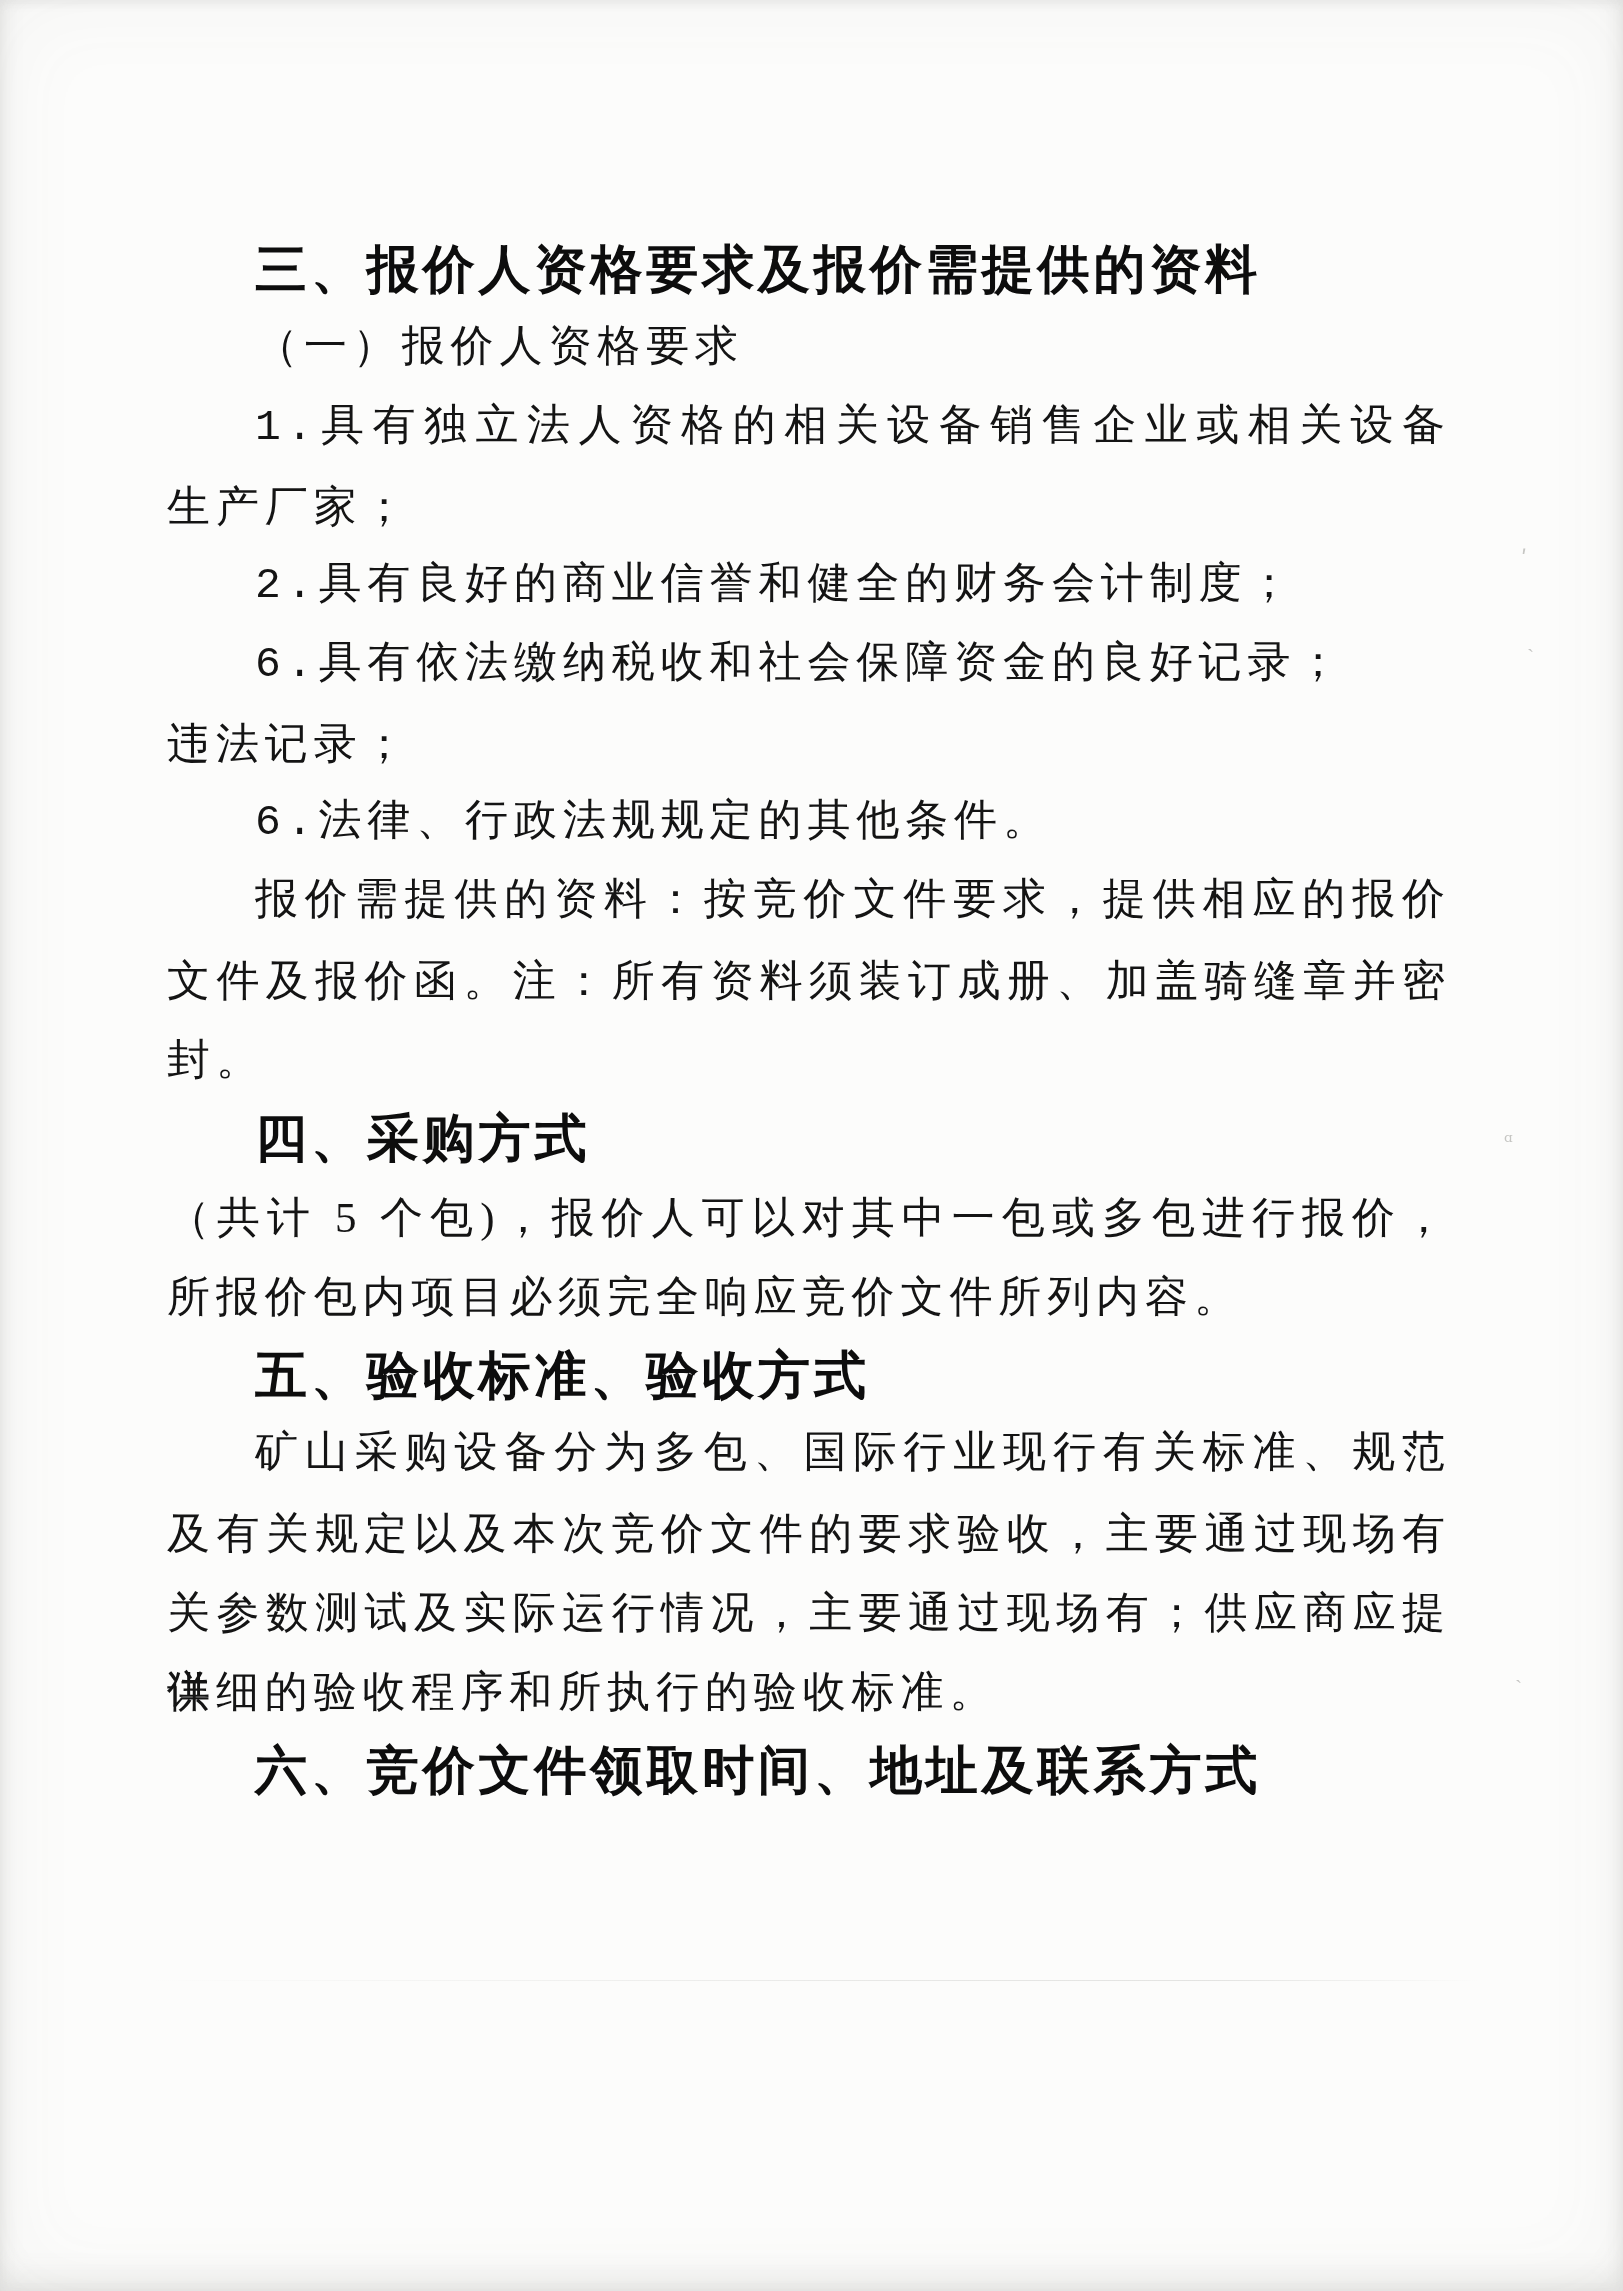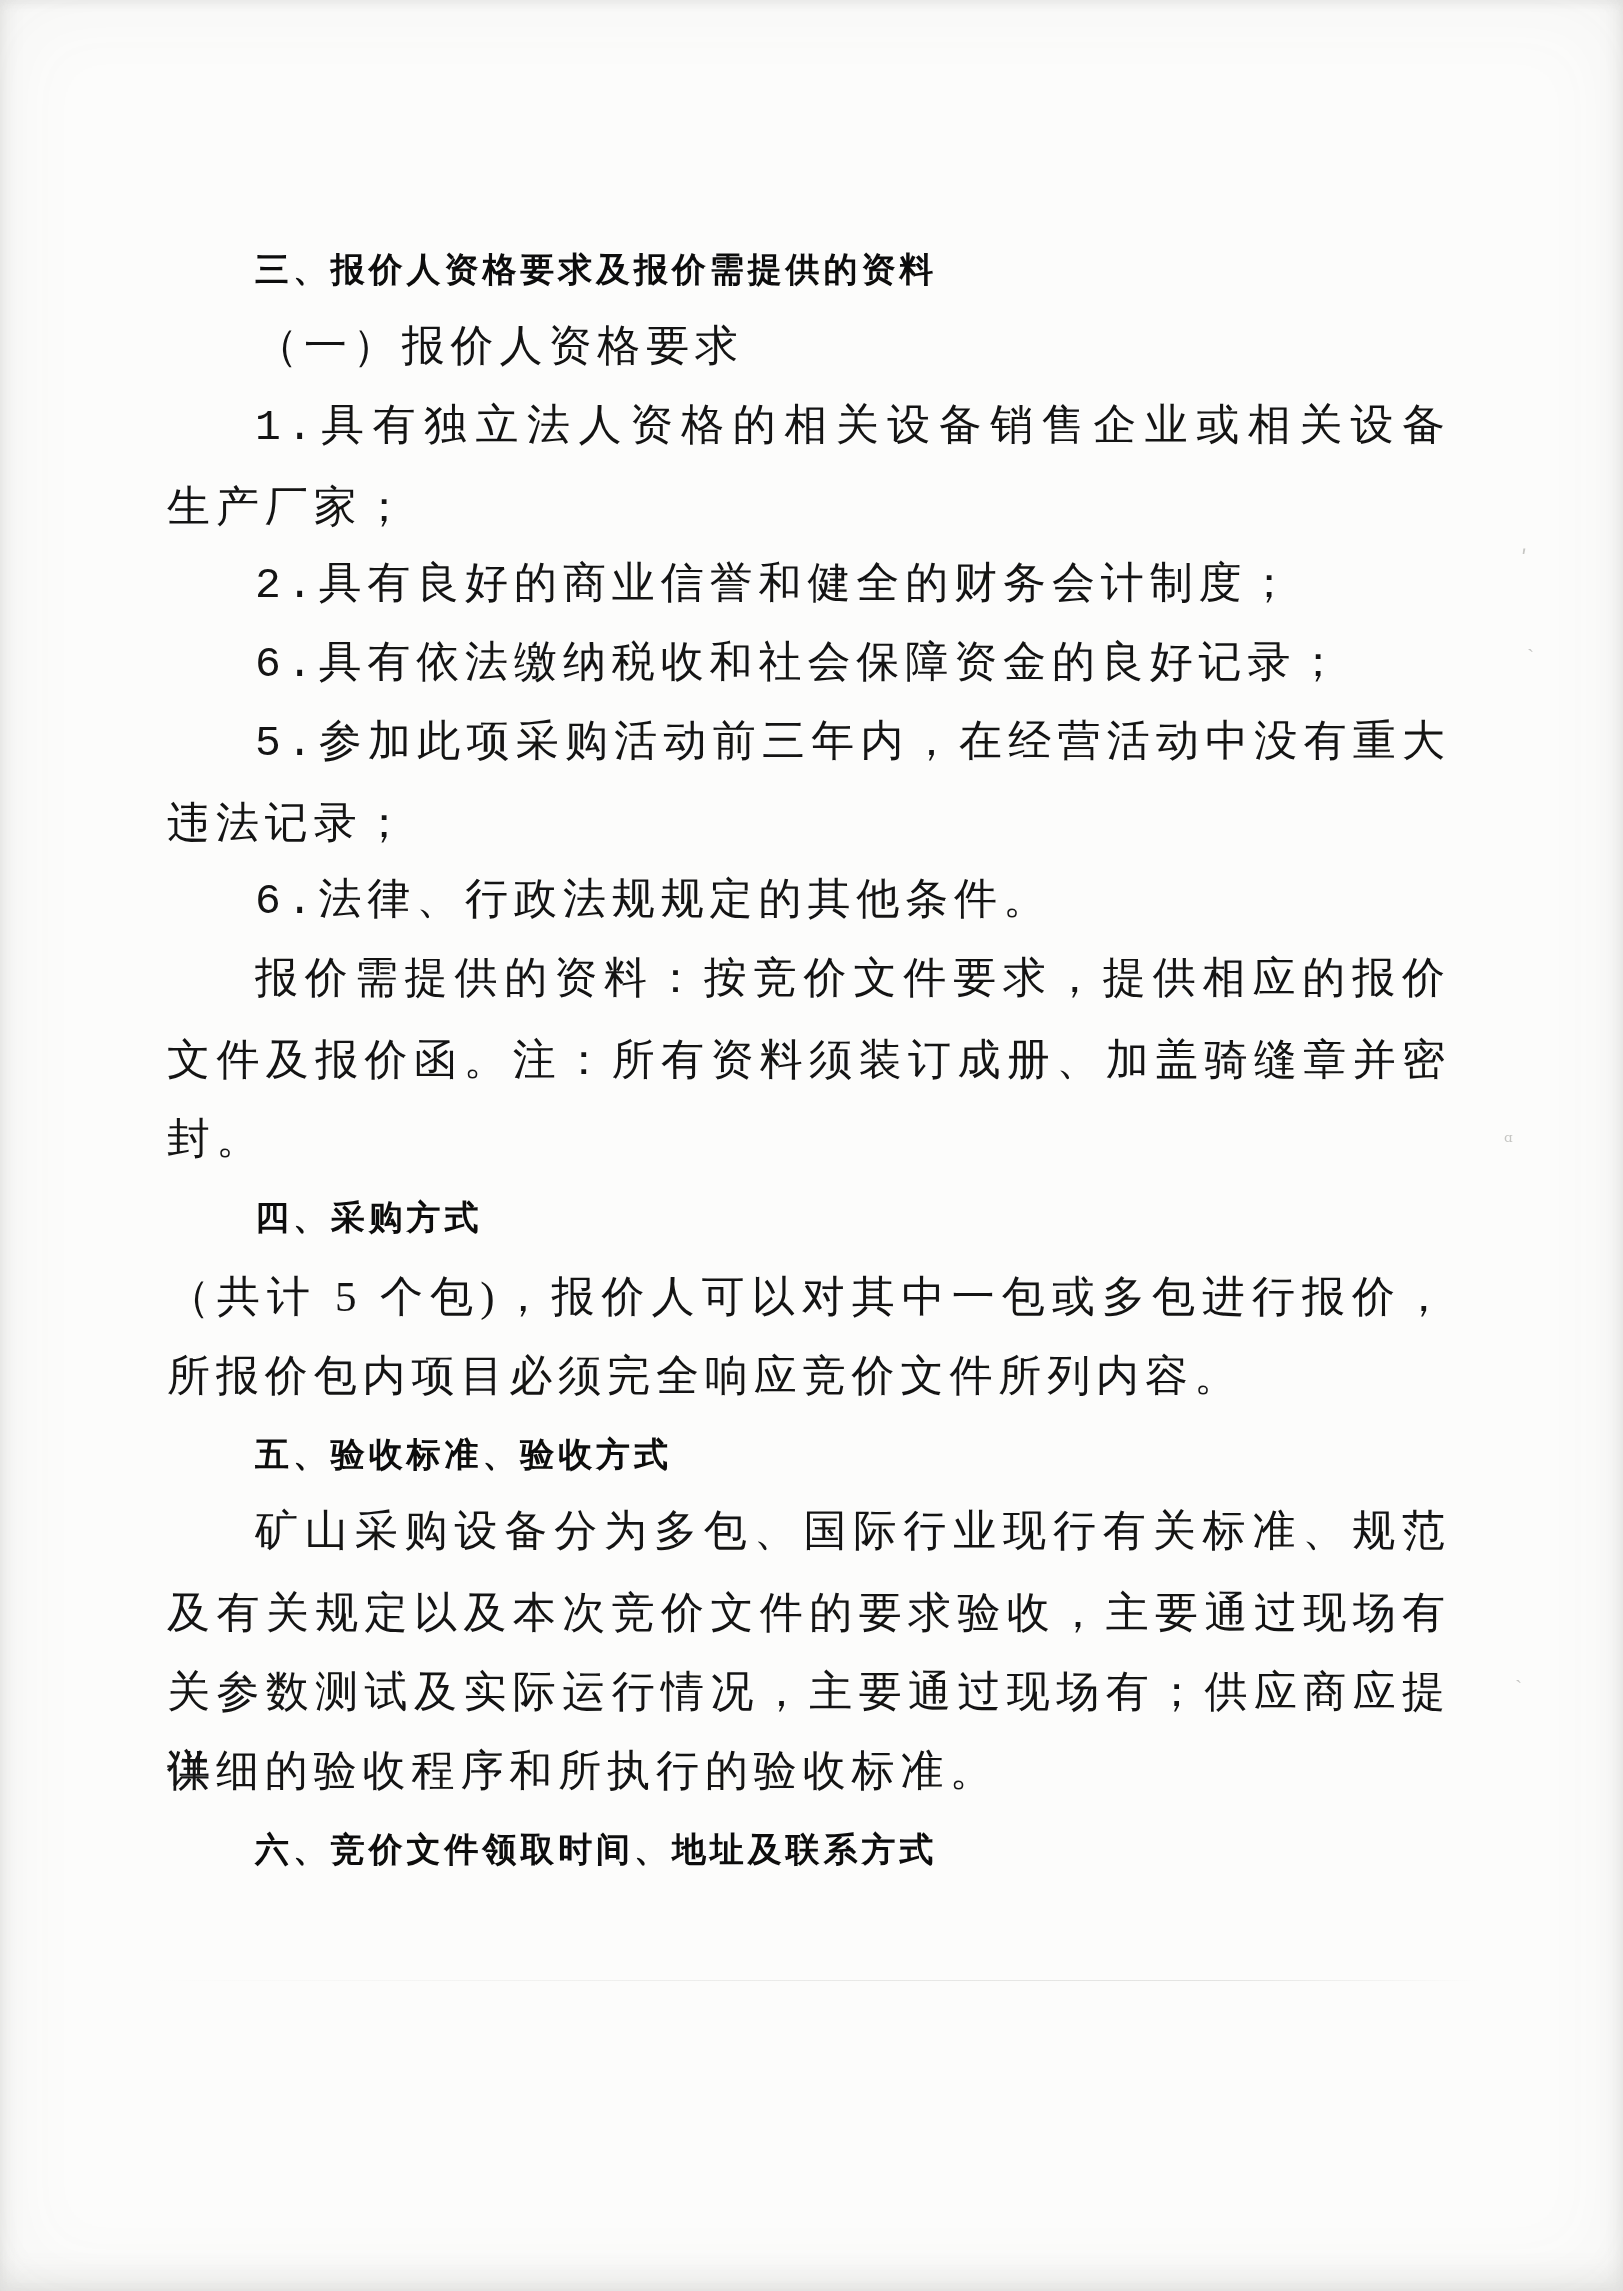--- a/index.html
+++ b/index.html
@@ -32,21 +32,21 @@
     font-size: 43px;
     line-height: 79px;
     height: 79px;
     letter-spacing: 5.9px;
     color: #141414;
     text-align: left;
   }
   .line.heading {
     font-family: "Liberation Sans", "DejaVu Sans", sans-serif;
     font-weight: 700;
-    font-size: 34px;
+    font-size: 52px;
     letter-spacing: 3.9px;
     color: #0d0d0d;
   }
   .indent { text-indent: 88px; font-family: Liberation Mono, monospace; }
   .full {
     text-align: justify;
     text-align-last: justify;
   }
   
   .artifact {
@@ -71,21 +71,20 @@
 <body>
 
 <div class="page">
   <div class="doc">
     <div class="line heading indent">三、报价人资格要求及报价需提供的资料</div>
     <div class="line indent">（一）报价人资格要求</div>
     <div class="line indent full">1.具有独立法人资格的相关设备销售企业或相关设备</div>
     <div class="line">生产厂家；</div>
     <div class="line indent">2.具有良好的商业信誉和健全的财务会计制度；</div>
     <div class="line indent">6.具有依法缴纳税收和社会保障资金的良好记录；</div>
-    <div class="line indent full">5.参加此项采购活动前三年内，在经营活动中没有重大</div>
     <div class="line">违法记录；</div>
     <div class="line indent">6.法律、行政法规规定的其他条件。</div>
     <div class="line indent full">报价需提供的资料：按竞价文件要求，提供相应的报价</div>
     <div class="line full">文件及报价函。注：所有资料须装订成册、加盖骑缝章并密</div>
     <div class="line">封。</div>
     <div class="line heading indent">四、采购方式</div>
     <div class="line full">（共计 5 个包)，报价人可以对其中一包或多包进行报价，</div>
     <div class="line">所报价包内项目必须完全响应竞价文件所列内容。</div>
     <div class="line heading indent">五、验收标准、验收方式</div>
     <div class="line indent full">矿山采购设备分为多包、国际行业现行有关标准、规范</div>

